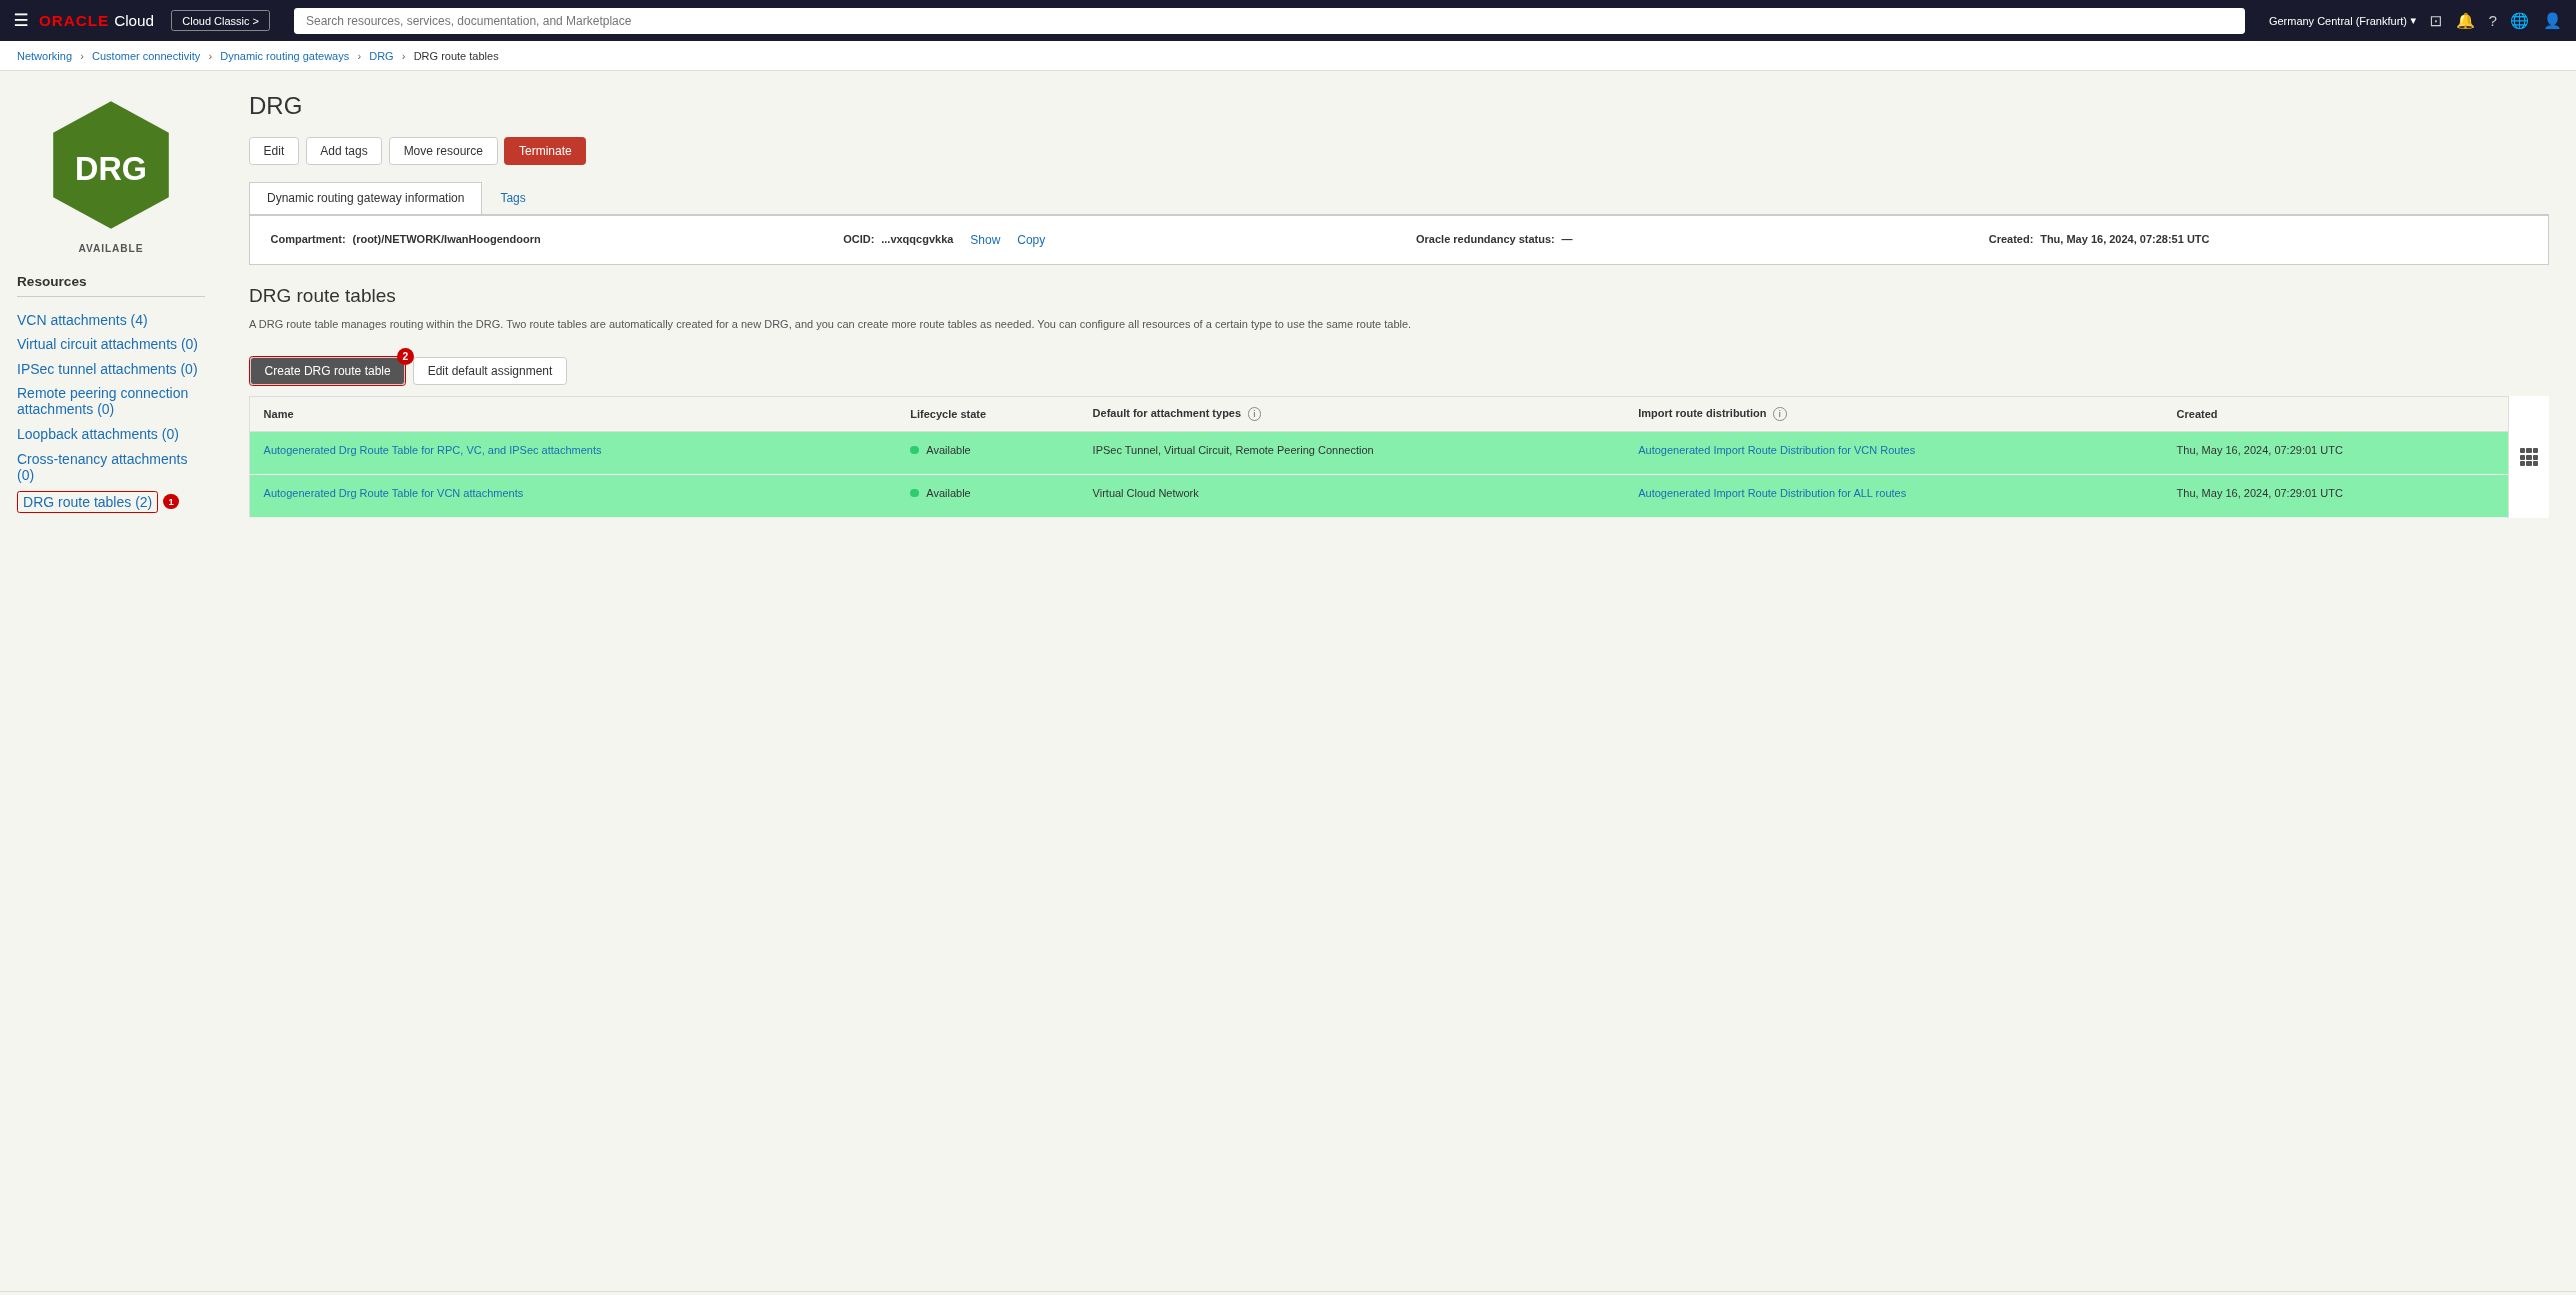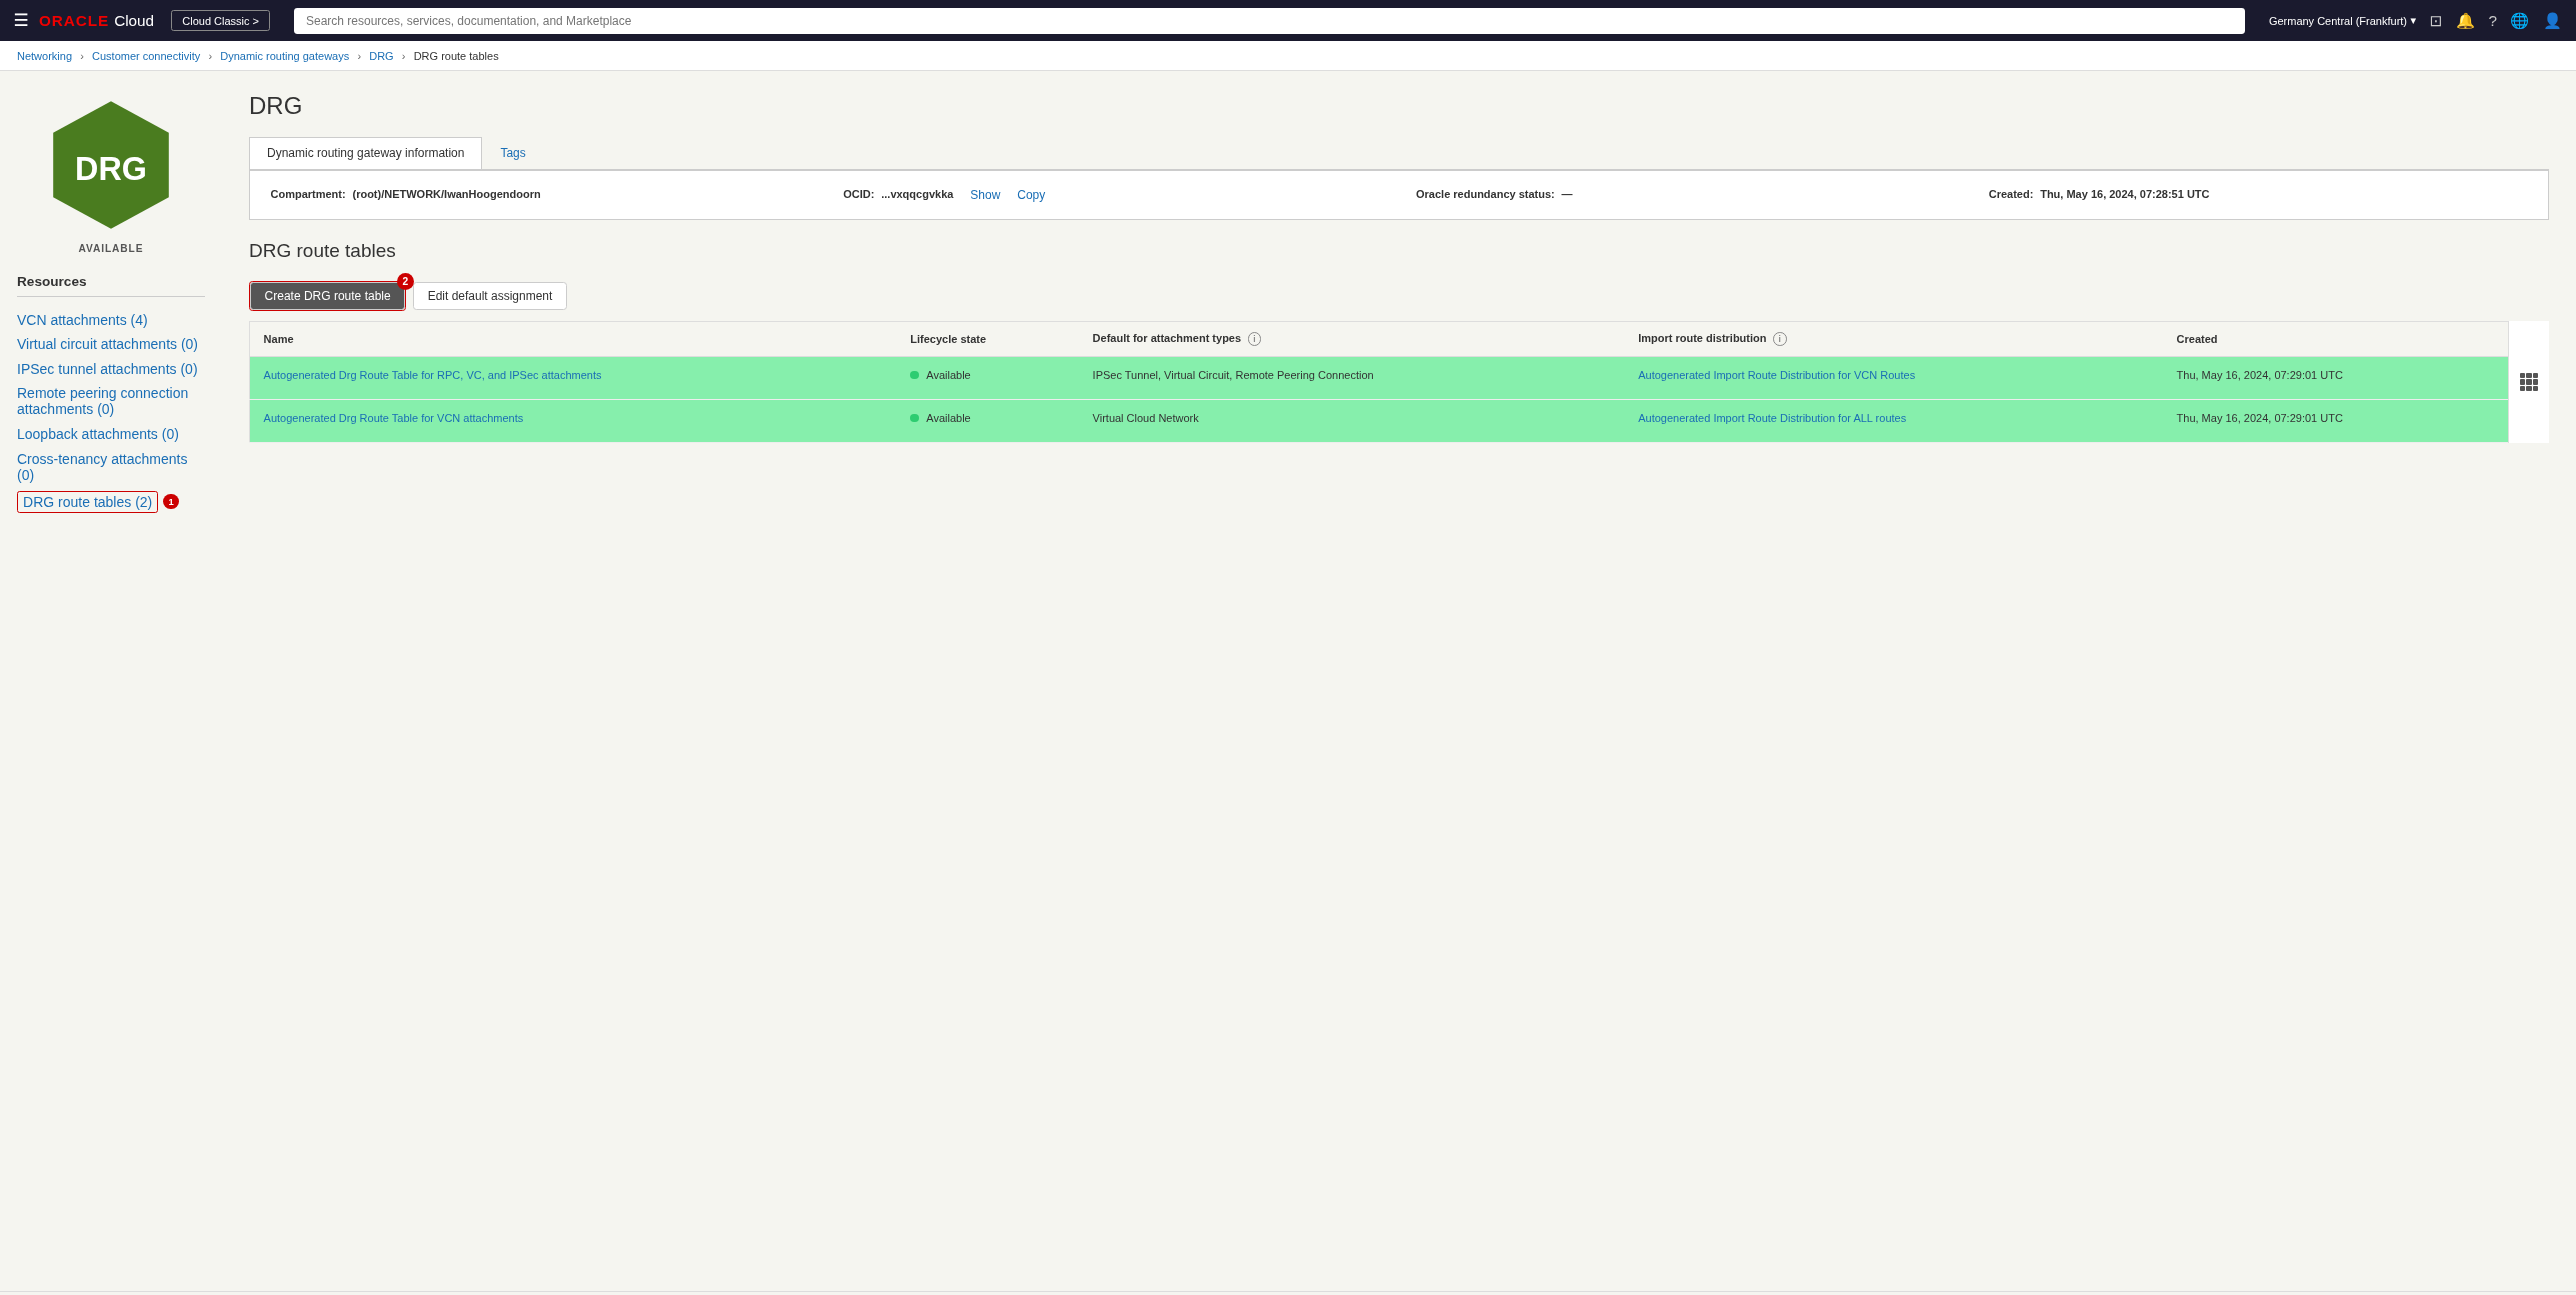--- a/index.html
+++ b/index.html
@@ -419,20 +419,26 @@
         </div>
         <div class="badge-red">1</div>
       </div>
     </div>
   </aside>
 
   <main class="content">
 
     <h1 class="page-title">DRG</h1>
 
+    <div class="action-bar">
+      <button class="btn">Edit</button>
+      <button class="btn">Add tags</button>
+      <button class="btn">Move resource</button>
+      <button class="btn btn-danger">Terminate</button>
+    </div>
 
     <div class="tab-bar">
       <div class="tab active">Dynamic routing gateway information</div>
       <div class="tab">Tags</div>
     </div>
 
     <div class="info-card">
       <div class="info-grid">
         <div class="info-row">
           <span class="info-label">Compartment:</span>
@@ -449,20 +455,21 @@
           <span class="info-value">—</span>
         </div>
         <div class="info-row">
           <span class="info-label">Created:</span>
           <span class="info-value">Thu, May 16, 2024, 07:28:51 UTC</span>
         </div>
       </div>
     </div>
 
     <h2 class="section-title">DRG route tables</h2>
+    <p class="section-desc">A DRG route table manages routing within the DRG. Two route tables are automatically created for a new DRG, and you can create more route tables as needed. You can configure all resources of a certain type to use the same route table.</p>
 
     <div class="table-action-bar">
       <div class="btn-highlight" style="position:relative; display:inline-block;">
         <button class="btn btn-primary-outline">Create DRG route table</button>
         <div class="badge-2">2</div>
       </div>
       <button class="btn">Edit default assignment</button>
     </div>
 
     <div class="table-wrapper">

